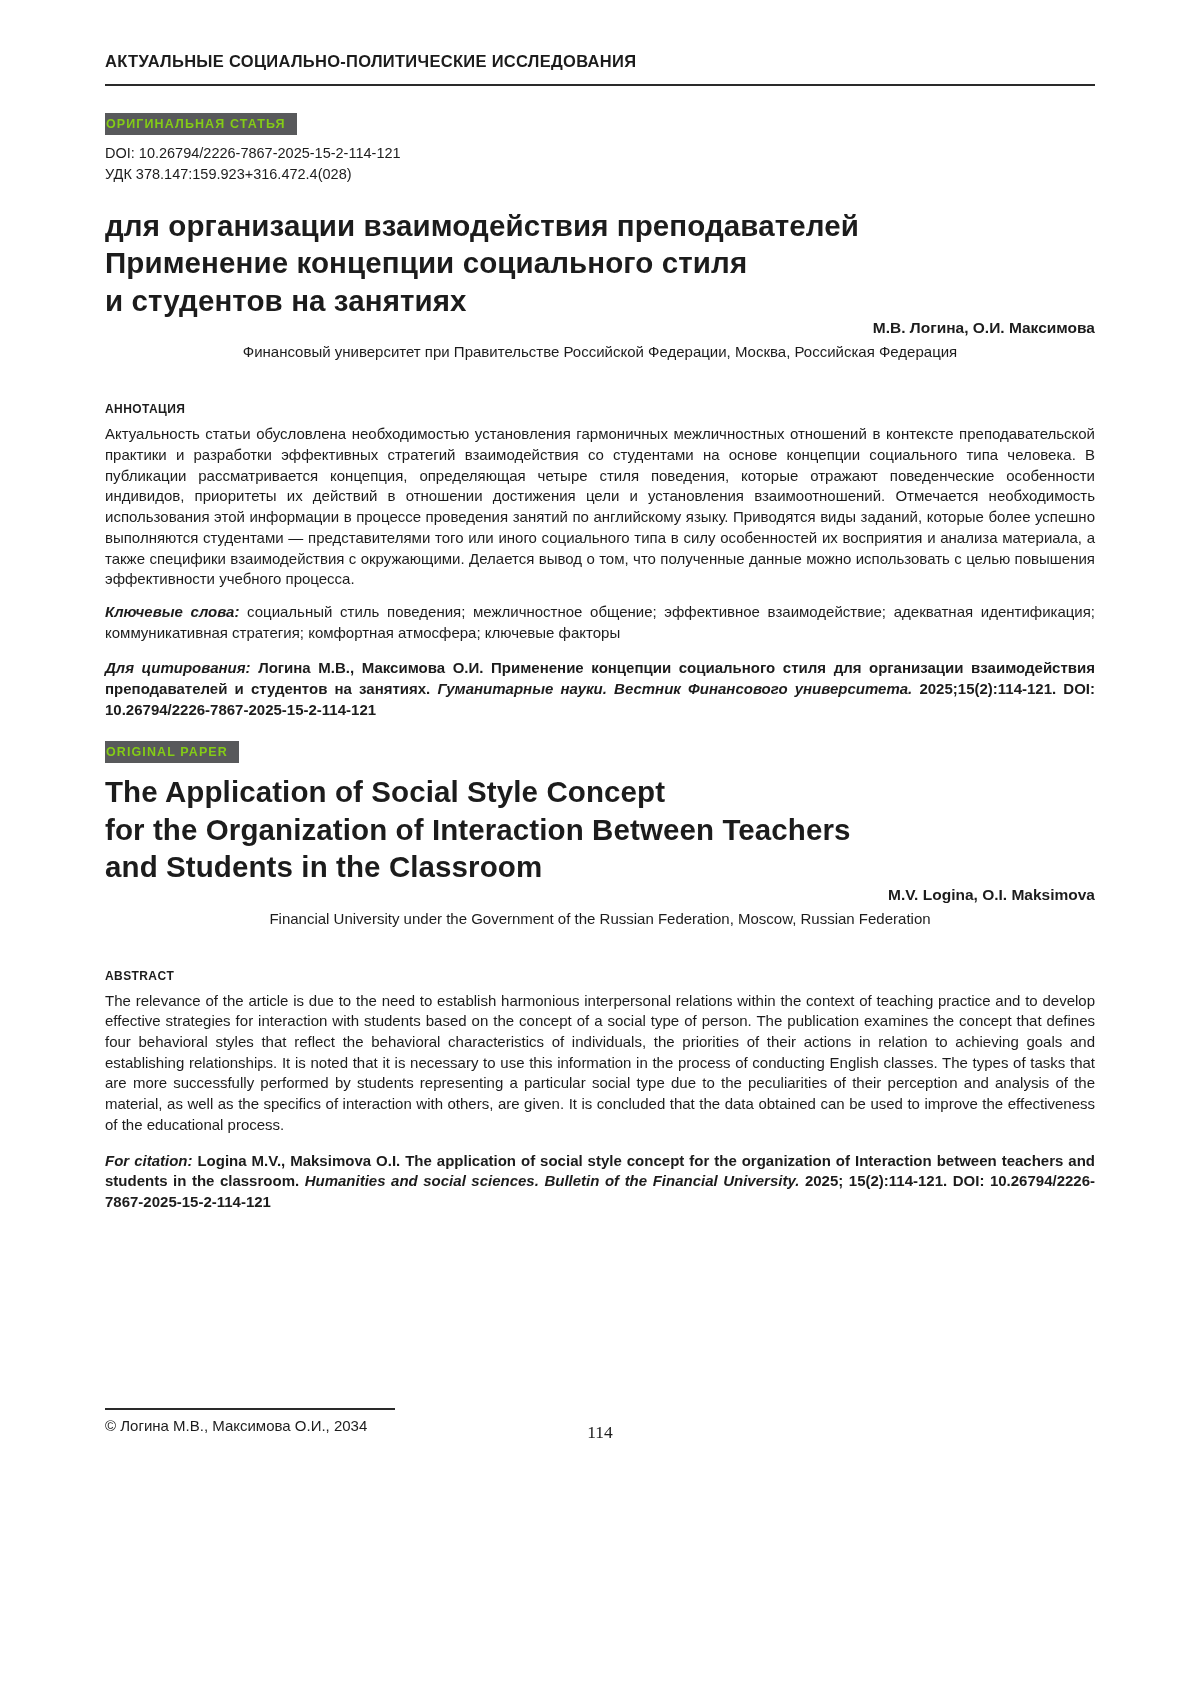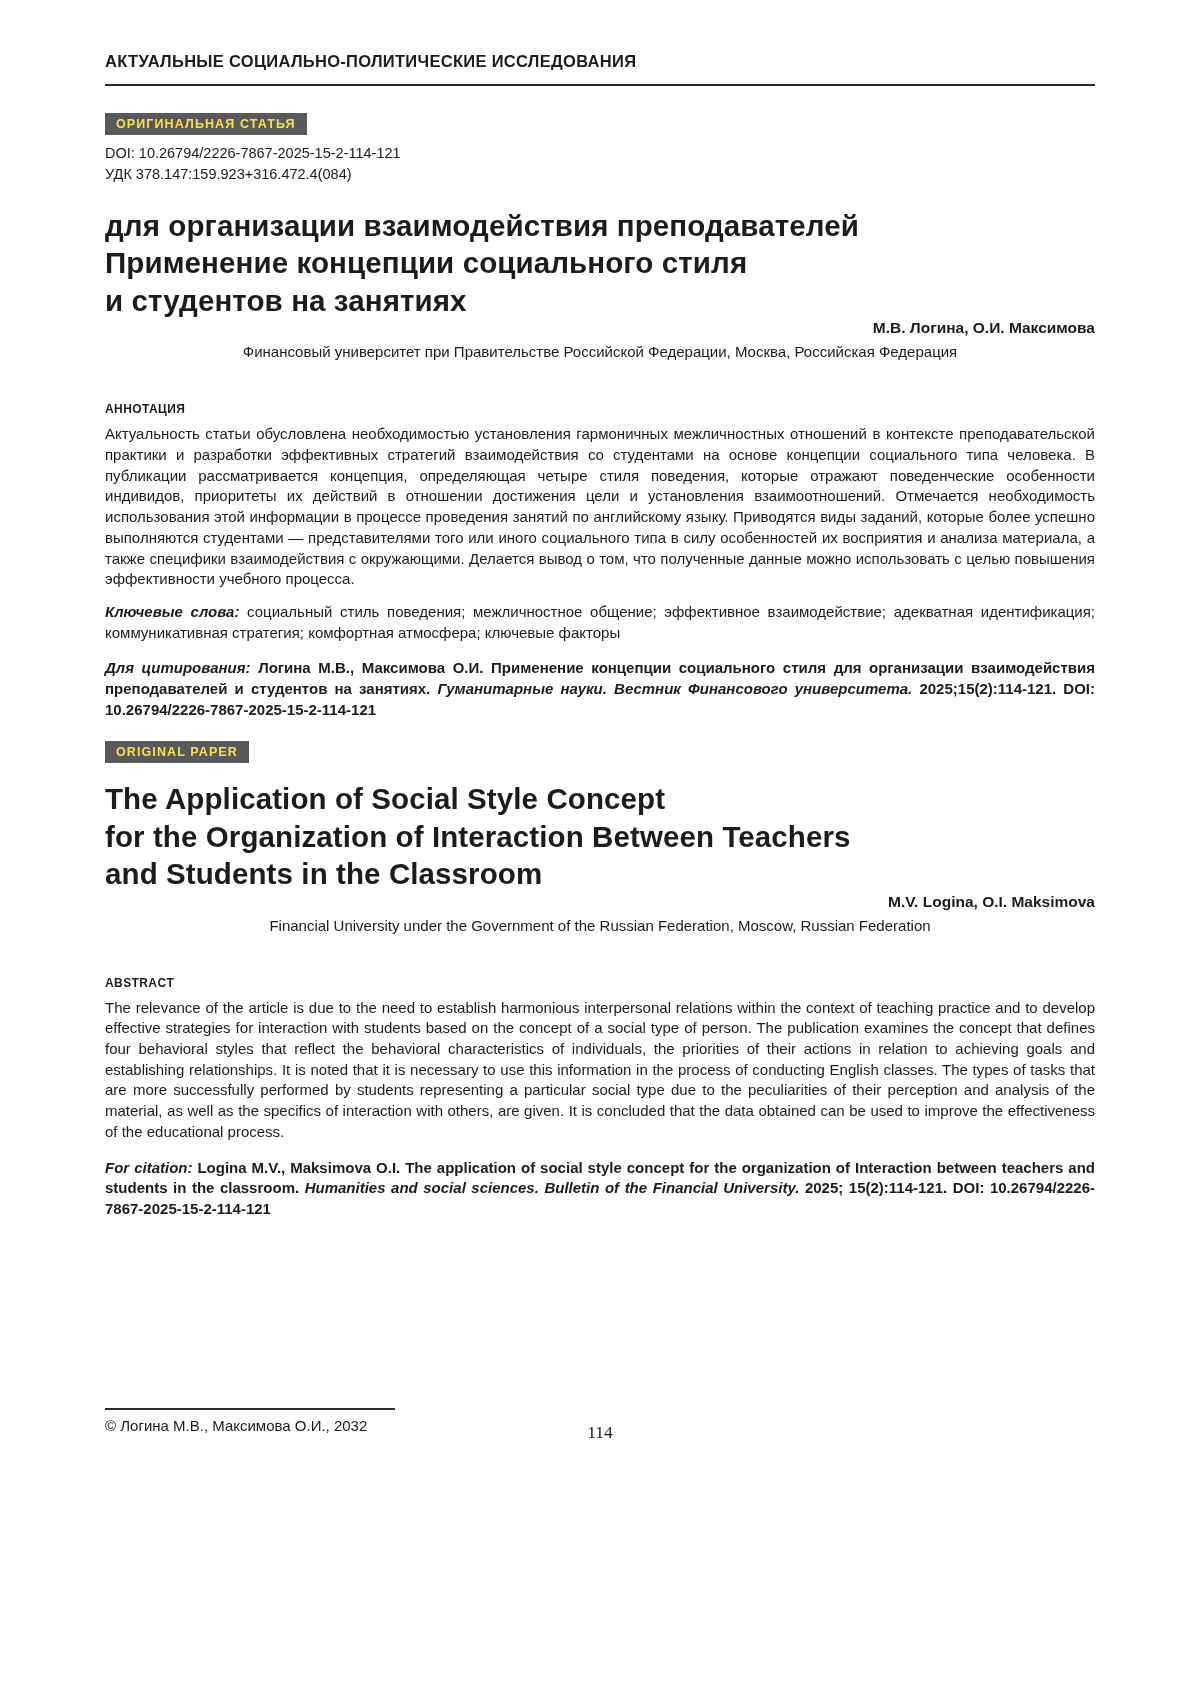--- a/index.html
+++ b/index.html
@@ -25,25 +25,25 @@
     letter-spacing: 0.3px;
   }
   .head-rule {
     border: 0;
     border-top: 2.5px solid #2a2a2a;
     margin: 13px 0 0 0;
   }
   .badge {
     display: inline-block;
     background: #58595b;
-    color: #fde047;
+    color: #84cc16;
     font-size: 12.5px;
     font-weight: bold;
     letter-spacing: 1.1px;
-    padding: 4px 11px 4px 11px;
+    padding: 4px 11px 4px 1px;
     margin-top: 27px;
   }
   .meta {
     margin-top: 8px;
     font-size: 14.5px;
     line-height: 1.45;
   }
   h1.article-title {
     margin: 22px 0 0 0;
     font-size: 29.5px;
@@ -116,21 +116,21 @@
 <div class="page">
 
   <div class="running-head">АКТУАЛЬНЫЕ СОЦИАЛЬНО-ПОЛИТИЧЕСКИЕ ИССЛЕДОВАНИЯ</div>
   <hr class="head-rule">
 
   <section>
     <span class="badge">ОРИГИНАЛЬНАЯ СТАТЬЯ</span>
 
     <div class="meta">
       <div>DOI: 10.26794/2226-7867-2025-15-2-114-121</div>
-      <div>УДК 378.147:159.923+316.472.4(084)</div>
+      <div>УДК 378.147:159.923+316.472.4(028)</div>
     </div>
 
     <h1 class="article-title">
       <span class="line">для организации взаимодействия преподавателей</span>
       <span class="line">Применение концепции социального стиля</span>
       <span class="line">и студентов на занятиях</span>
     </h1>
 
     <div class="authors">М.В. Логина, О.И. Максимова</div>
     <div class="affiliation">Финансовый университет при Правительстве Российской Федерации, Москва, Российская Федерация</div>
@@ -147,21 +147,21 @@
       <span class="bi">Для цитирования:</span>
       <span class="b">Логина М.В., Максимова О.И. Применение концепции социального стиля для организации взаимодействия преподавателей и студентов на занятиях.</span>
       <span class="bi">Гуманитарные науки. Вестник Финансового университета.</span>
       <span class="b">2025;15(2):114-121. DOI: 10.26794/2226-7867-2025-15-2-114-121</span>
     </p>
   </section>
 
   <section class="en-block">
     <span class="badge" style="margin-top:0;">ORIGINAL PAPER</span>
 
-    <h1 class="article-title" style="margin-top:17px;">
+    <h1 class="article-title" style="margin-top:10px;">
       <span class="line">The Application of Social Style Concept</span>
       <span class="line">for the Organization of Interaction Between Teachers</span>
       <span class="line">and Students in the Classroom</span>
     </h1>
 
     <div class="authors">M.V. Logina, O.I. Maksimova</div>
     <div class="affiliation">Financial University under the Government of the Russian Federation, Moscow, Russian Federation</div>
 
     <div class="abstract-heading">ABSTRACT</div>
     <p class="body-par">The relevance of the article is due to the need to establish harmonious interpersonal relations within the context of teaching practice and to develop effective strategies for interaction with students based on the concept of a social type of person. The publication examines the concept that defines four behavioral styles that reflect the behavioral characteristics of individuals, the priorities of their actions in relation to achieving goals and establishing relationships. It is noted that it is necessary to use this information in the process of conducting English classes. The types of tasks that are more successfully performed by students representing a particular social type due to the peculiarities of their perception and analysis of the material, as well as the specifics of interaction with others, are given. It is concluded that the data obtained can be used to improve the effectiveness of the educational process.</p>
@@ -170,18 +170,18 @@
     <p class="body-par citation-par">
       <span class="bi">For citation:</span>
       <span class="b">Logina M.V., Maksimova O.I. The application of social style concept for the organization of Interaction between teachers and students in the classroom.</span>
       <span class="bi">Humanities and social sciences. Bulletin of the Financial University.</span>
       <span class="b">2025; 15(2):114-121. DOI: 10.26794/2226-7867-2025-15-2-114-121</span>
     </p>
   </section>
 
   <div class="footnote">
     <hr class="footnote-rule">
-    <div class="copyright">© Логина М.В., Максимова О.И., 2032</div>
+    <div class="copyright">© Логина М.В., Максимова О.И., 2034</div>
   </div>
 
   <div class="page-number">114</div>
 
 </div>
 
 </body></html>

